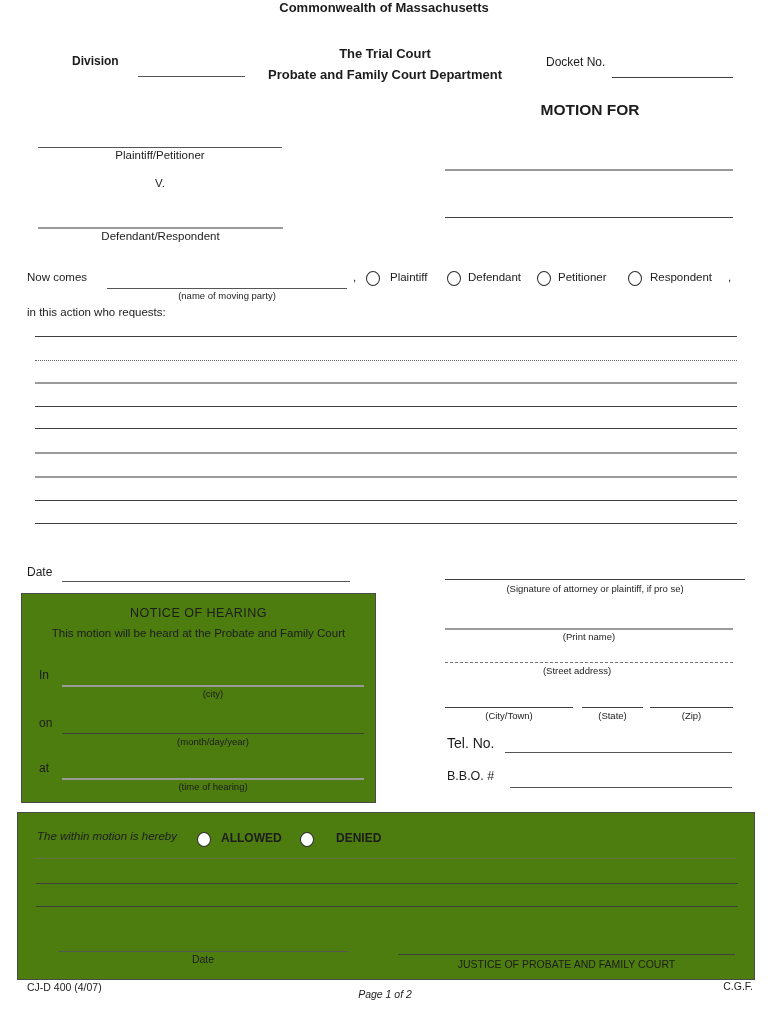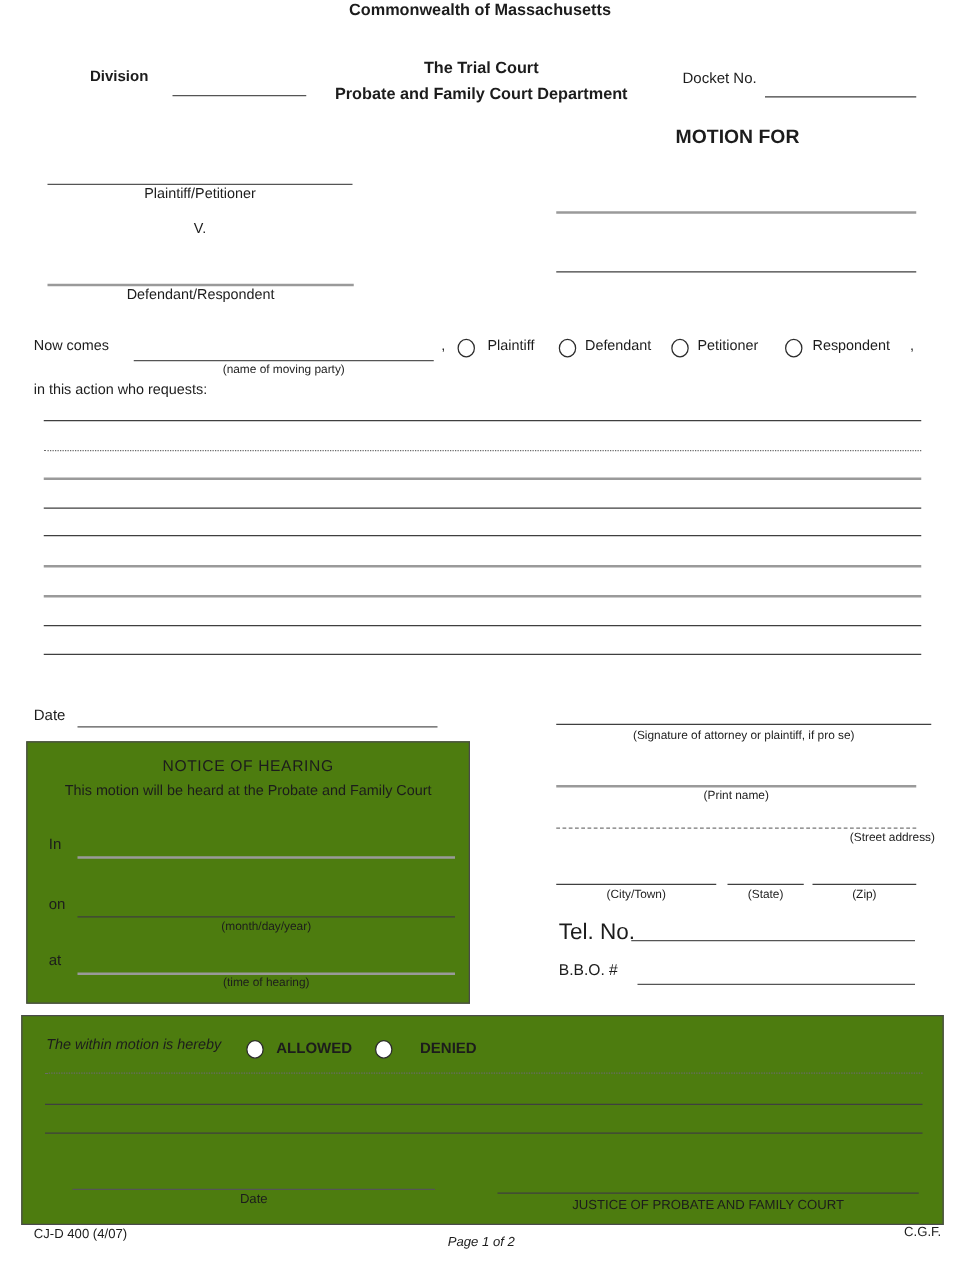--- a/index.html
+++ b/index.html
@@ -89,46 +89,47 @@
 
 <div class="ln" style="left:445px; top:579px; width:300px;"></div>
 <div class="abs ctr hint" style="left:445px; top:583px; width:300px;">(Signature of attorney or plaintiff, if pro se)</div>
 
 <div class="box" style="left:21px; top:593px; width:353px; height:208px;">
   <div class="abs ctr" style="left:0; top:12px; width:353px; font-size:12.5px; letter-spacing:0.5px;">NOTICE OF HEARING</div>
   <div class="abs ctr t115" style="left:0; top:33px; width:353px;">This motion will be heard at the Probate and Family Court</div>
 
   <div class="abs t12" style="left:17px; top:74px;">In</div>
   <div class="ln ln-gray" style="left:40px; top:91px; width:302px;"></div>
+  <div class="abs ctr hint" style="left:40px; top:94px; width:302px;">(city)</div>
 
   <div class="abs t12" style="left:17px; top:122px;">on</div>
   <div class="ln" style="left:40px; top:139px; width:302px;"></div>
   <div class="abs ctr hint" style="left:40px; top:142px; width:302px;">(month/day/year)</div>
 
   <div class="abs t12" style="left:17px; top:167px;">at</div>
   <div class="ln ln-gray" style="left:40px; top:184px; width:302px;"></div>
   <div class="abs ctr hint" style="left:40px; top:187px; width:302px;">(time of hearing)</div>
 </div>
 
 <div class="ln ln-gray" style="left:445px; top:628px; width:288px;"></div>
 <div class="abs ctr hint" style="left:445px; top:631px; width:288px;">(Print name)</div>
 
 <div class="ln ln-dash" style="left:445px; top:662px; width:288px;"></div>
-<div class="abs ctr hint" style="left:460px; top:665px; width:288px;text-align:right;">(Street address)</div>
+<div class="abs ctr hint" style="left:433px; top:665px; width:288px;">(Street address)</div>
 
 <div class="ln" style="left:445px; top:707px; width:128px;"></div>
 <div class="abs ctr hint" style="left:445px; top:710px; width:128px;">(City/Town)</div>
 
 <div class="ln" style="left:582px; top:707px; width:61px;"></div>
 <div class="abs ctr hint" style="left:582px; top:710px; width:61px;">(State)</div>
 
 <div class="ln" style="left:650px; top:707px; width:83px;"></div>
 <div class="abs ctr hint" style="left:650px; top:710px; width:83px;">(Zip)</div>
 
-<div class="abs" style="left:447px; top:735px; font-size:18px;">Tel. No.</div>
+<div class="abs" style="left:447px; top:735px; font-size:14px;">Tel. No.</div>
 <div class="ln ln-thin" style="left:505px; top:752px; width:227px;"></div>
 
 <div class="abs" style="left:447px; top:769px; font-size:12.5px;">B.B.O. #</div>
 <div class="ln ln-thin" style="left:510px; top:787px; width:222px;"></div>
 
 <div class="box" style="left:17px; top:812px; width:736px; height:166px;">
   <div class="abs t115" style="left:19px; top:17px;font-style:italic;">The within motion is hereby</div>
   <span class="radio" style="left:179px; top:19px;"></span>
   <div class="abs b t12" style="left:203px; top:18px;">ALLOWED</div>
   <span class="radio" style="left:282px; top:19px;"></span>

